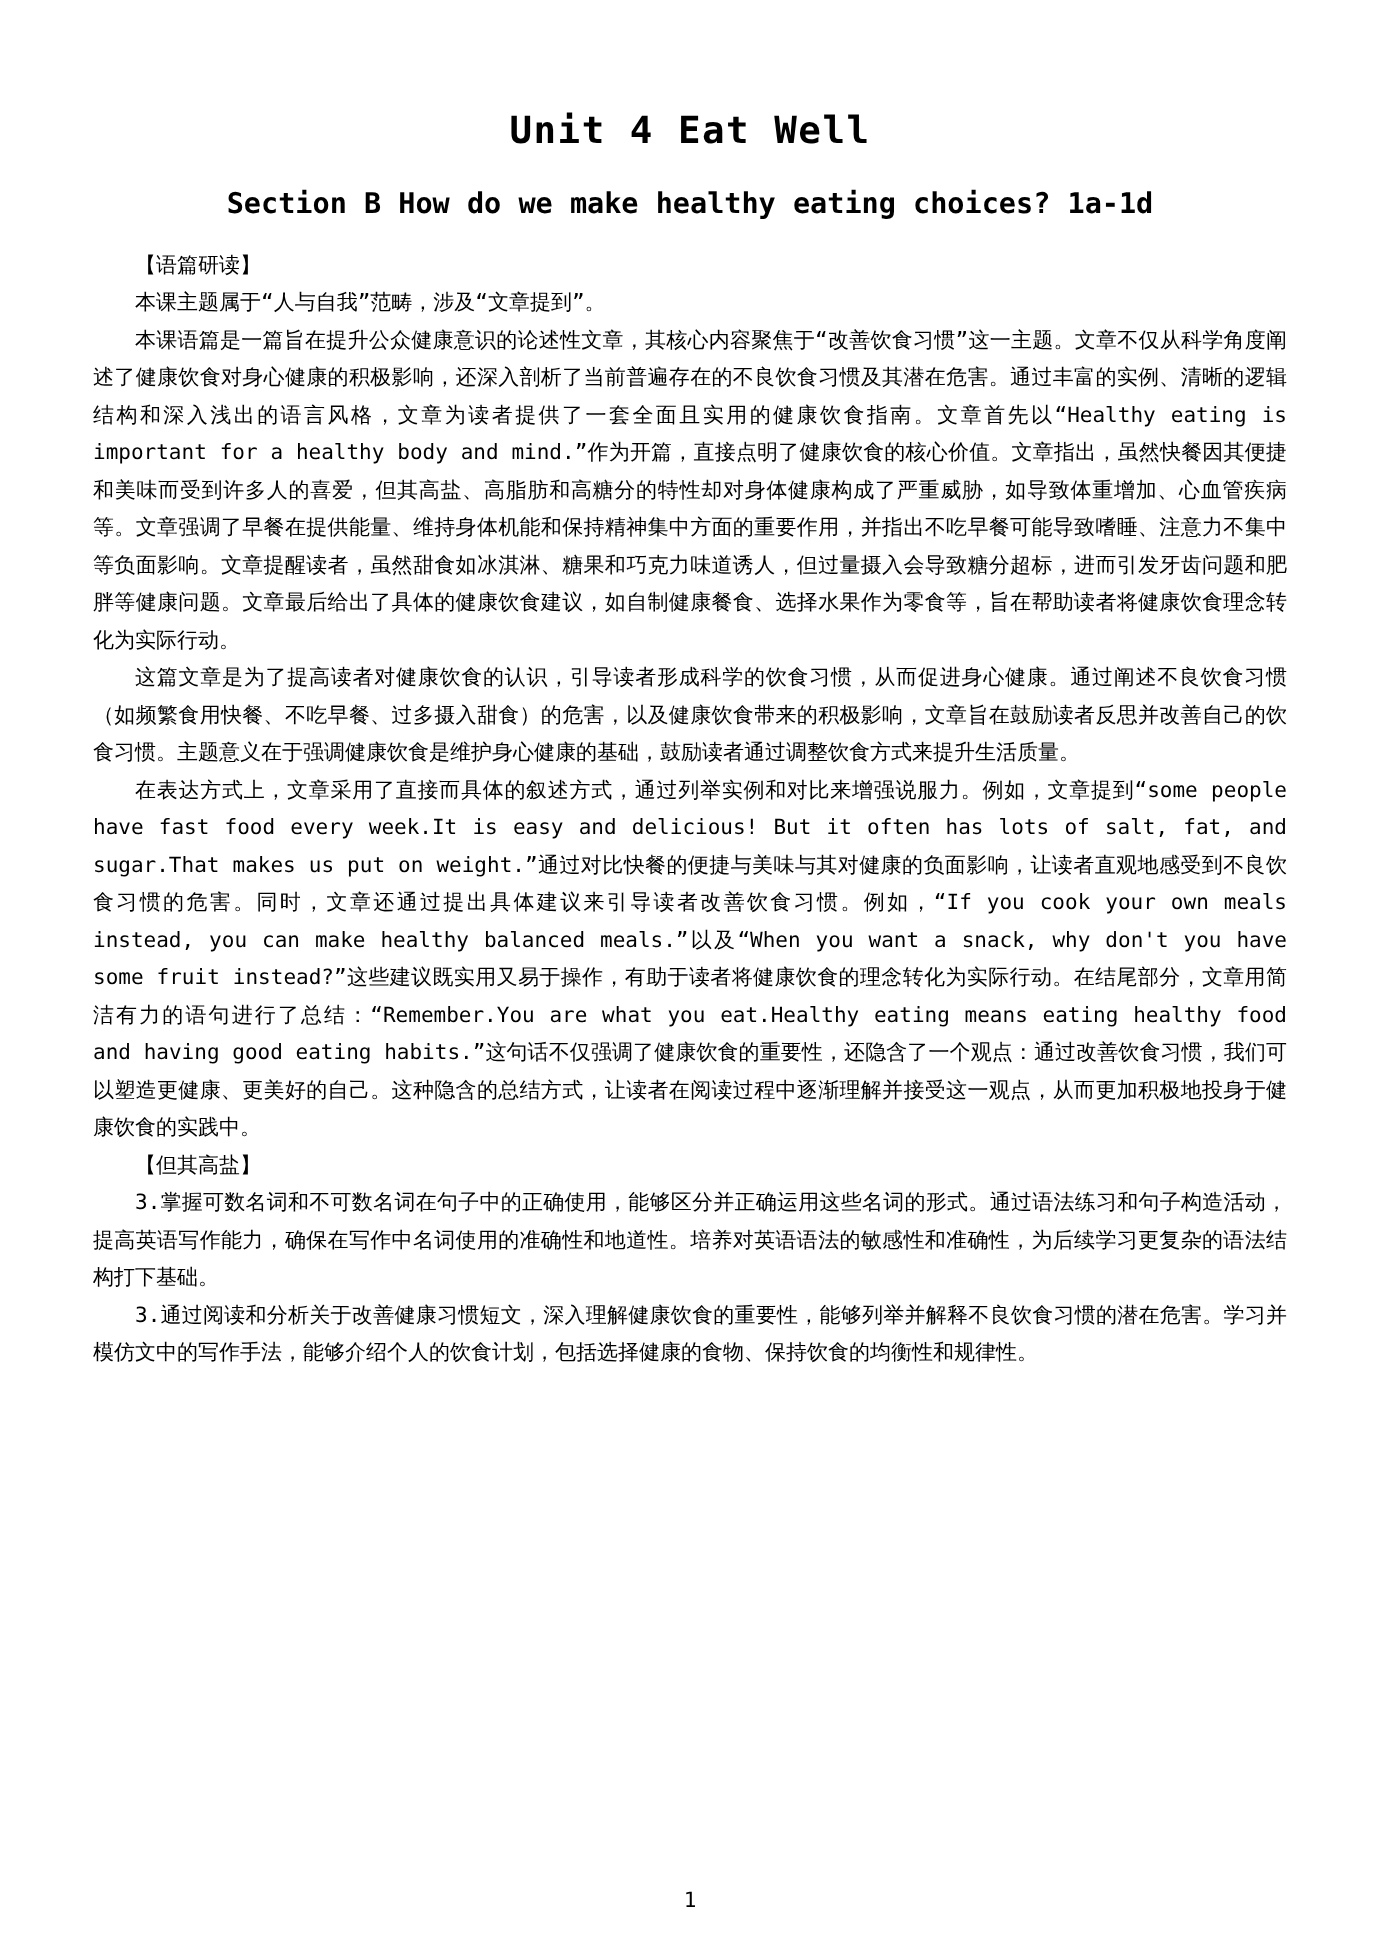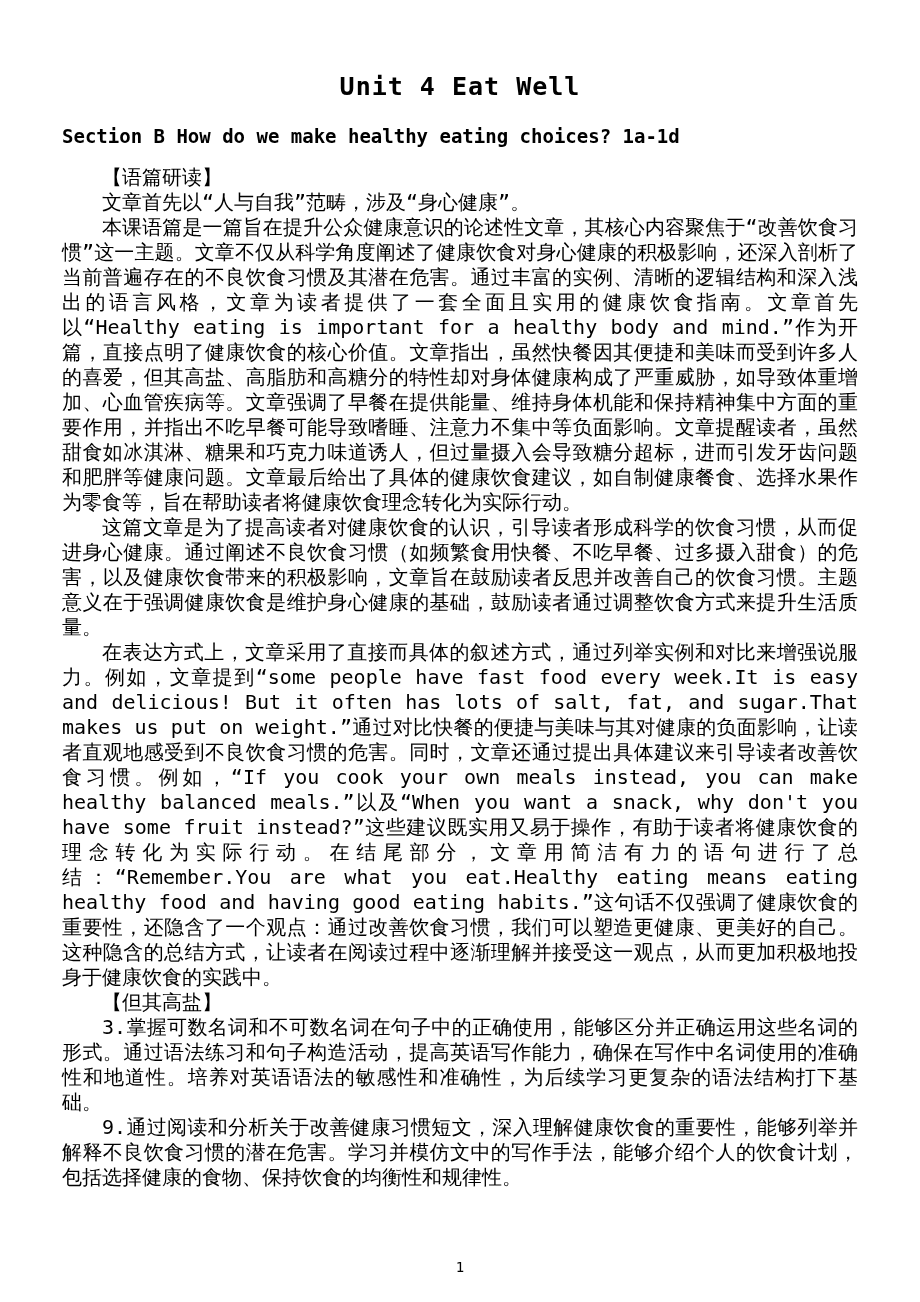--- a/index.html
+++ b/index.html
@@ -21,28 +21,29 @@
   .doc-title {
     margin: 0;
     text-align: center;
     font-size: 25px;
     font-weight: 700;
     line-height: 34px;
     letter-spacing: 1px;
   }
   .doc-subtitle {
     margin: 18px 0 15px 0;
+    text-align: center;
     font-size: 19px;
     font-weight: 700;
     line-height: 28px;
   }
   .sec-heading,
   .para {
     margin: 0;
-    font-size: 20px;
+    font-size: 14px;
     font-weight: 400;
     line-height: 25px;
     text-align: justify;
     text-indent: 2em;
     word-break: break-word;
   }
   .page-num {
     position: absolute;
     bottom: 26px;
     left: 0;
@@ -56,32 +57,32 @@
 <body>
 
 <div class="page">
 
   <h1 class="doc-title">Unit 4 Eat Well</h1>
 
   <h2 class="doc-subtitle">Section B How do we make healthy eating choices? 1a-1d</h2>
 
   <p class="sec-heading">【语篇研读】</p>
 
-  <p class="para">文章首先以“人与自我”范畴，涉及“身心健康”。</p>
+  <p class="para">本课主题属于“人与自我”范畴，涉及“文章提到”。</p>
 
   <p class="para">本课语篇是一篇旨在提升公众健康意识的论述性文章，其核心内容聚焦于“改善饮食习惯”这一主题。文章不仅从科学角度阐述了健康饮食对身心健康的积极影响，还深入剖析了当前普遍存在的不良饮食习惯及其潜在危害。通过丰富的实例、清晰的逻辑结构和深入浅出的语言风格，文章为读者提供了一套全面且实用的健康饮食指南。文章首先以“Healthy eating is important for a healthy body and mind.”作为开篇，直接点明了健康饮食的核心价值。文章指出，虽然快餐因其便捷和美味而受到许多人的喜爱，但其高盐、高脂肪和高糖分的特性却对身体健康构成了严重威胁，如导致体重增加、心血管疾病等。文章强调了早餐在提供能量、维持身体机能和保持精神集中方面的重要作用，并指出不吃早餐可能导致嗜睡、注意力不集中等负面影响。文章提醒读者，虽然甜食如冰淇淋、糖果和巧克力味道诱人，但过量摄入会导致糖分超标，进而引发牙齿问题和肥胖等健康问题。文章最后给出了具体的健康饮食建议，如自制健康餐食、选择水果作为零食等，旨在帮助读者将健康饮食理念转化为实际行动。</p>
 
   <p class="para">这篇文章是为了提高读者对健康饮食的认识，引导读者形成科学的饮食习惯，从而促进身心健康。通过阐述不良饮食习惯（如频繁食用快餐、不吃早餐、过多摄入甜食）的危害，以及健康饮食带来的积极影响，文章旨在鼓励读者反思并改善自己的饮食习惯。主题意义在于强调健康饮食是维护身心健康的基础，鼓励读者通过调整饮食方式来提升生活质量。</p>
 
   <p class="para">在表达方式上，文章采用了直接而具体的叙述方式，通过列举实例和对比来增强说服力。例如，文章提到“some people have fast food every week.It is easy and delicious! But it often has lots of salt, fat, and sugar.That makes us put on weight.”通过对比快餐的便捷与美味与其对健康的负面影响，让读者直观地感受到不良饮食习惯的危害。同时，文章还通过提出具体建议来引导读者改善饮食习惯。例如，“If you cook your own meals instead, you can make healthy balanced meals.”以及“When you want a snack, why don't you have some fruit instead?”这些建议既实用又易于操作，有助于读者将健康饮食的理念转化为实际行动。在结尾部分，文章用简洁有力的语句进行了总结：“Remember.You are what you eat.Healthy eating means eating healthy food and having good eating habits.”这句话不仅强调了健康饮食的重要性，还隐含了一个观点：通过改善饮食习惯，我们可以塑造更健康、更美好的自己。这种隐含的总结方式，让读者在阅读过程中逐渐理解并接受这一观点，从而更加积极地投身于健康饮食的实践中。</p>
 
 
   <p class="sec-heading">【但其高盐】</p>
 
 
 
   <p class="para">3.掌握可数名词和不可数名词在句子中的正确使用，能够区分并正确运用这些名词的形式。通过语法练习和句子构造活动，提高英语写作能力，确保在写作中名词使用的准确性和地道性。培养对英语语法的敏感性和准确性，为后续学习更复杂的语法结构打下基础。</p>
 
-  <p class="para">9.通过阅读和分析关于改善健康习惯短文，深入理解健康饮食的重要性，能够列举并解释不良饮食习惯的潜在危害。学习并模仿文中的写作手法，能够介绍个人的饮食计划，包括选择健康的食物、保持饮食的均衡性和规律性。</p>
+  <p class="para">3.通过阅读和分析关于改善健康习惯短文，深入理解健康饮食的重要性，能够列举并解释不良饮食习惯的潜在危害。学习并模仿文中的写作手法，能够介绍个人的饮食计划，包括选择健康的食物、保持饮食的均衡性和规律性。</p>
 
   <div class="page-num">1</div>
 
 </div>
 
 </body></html>

